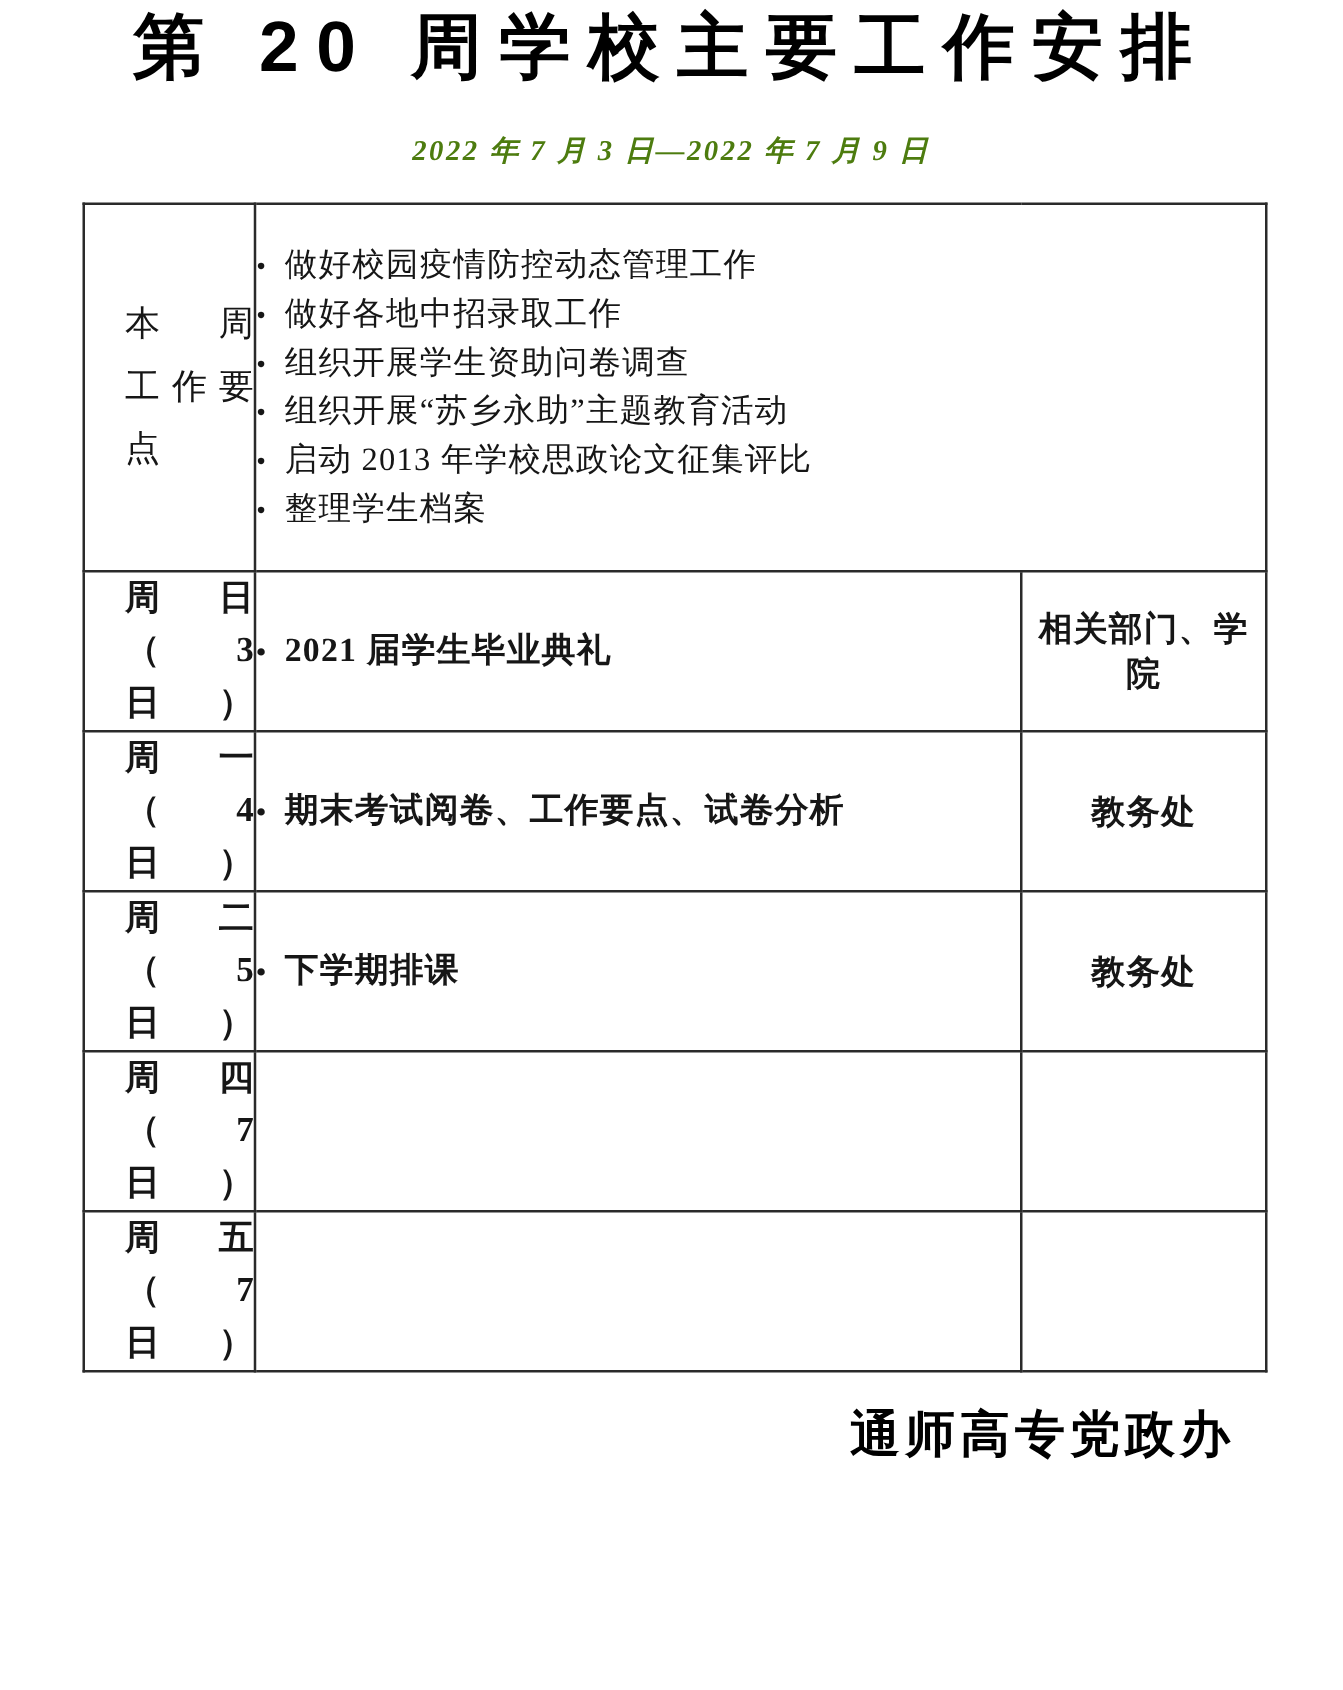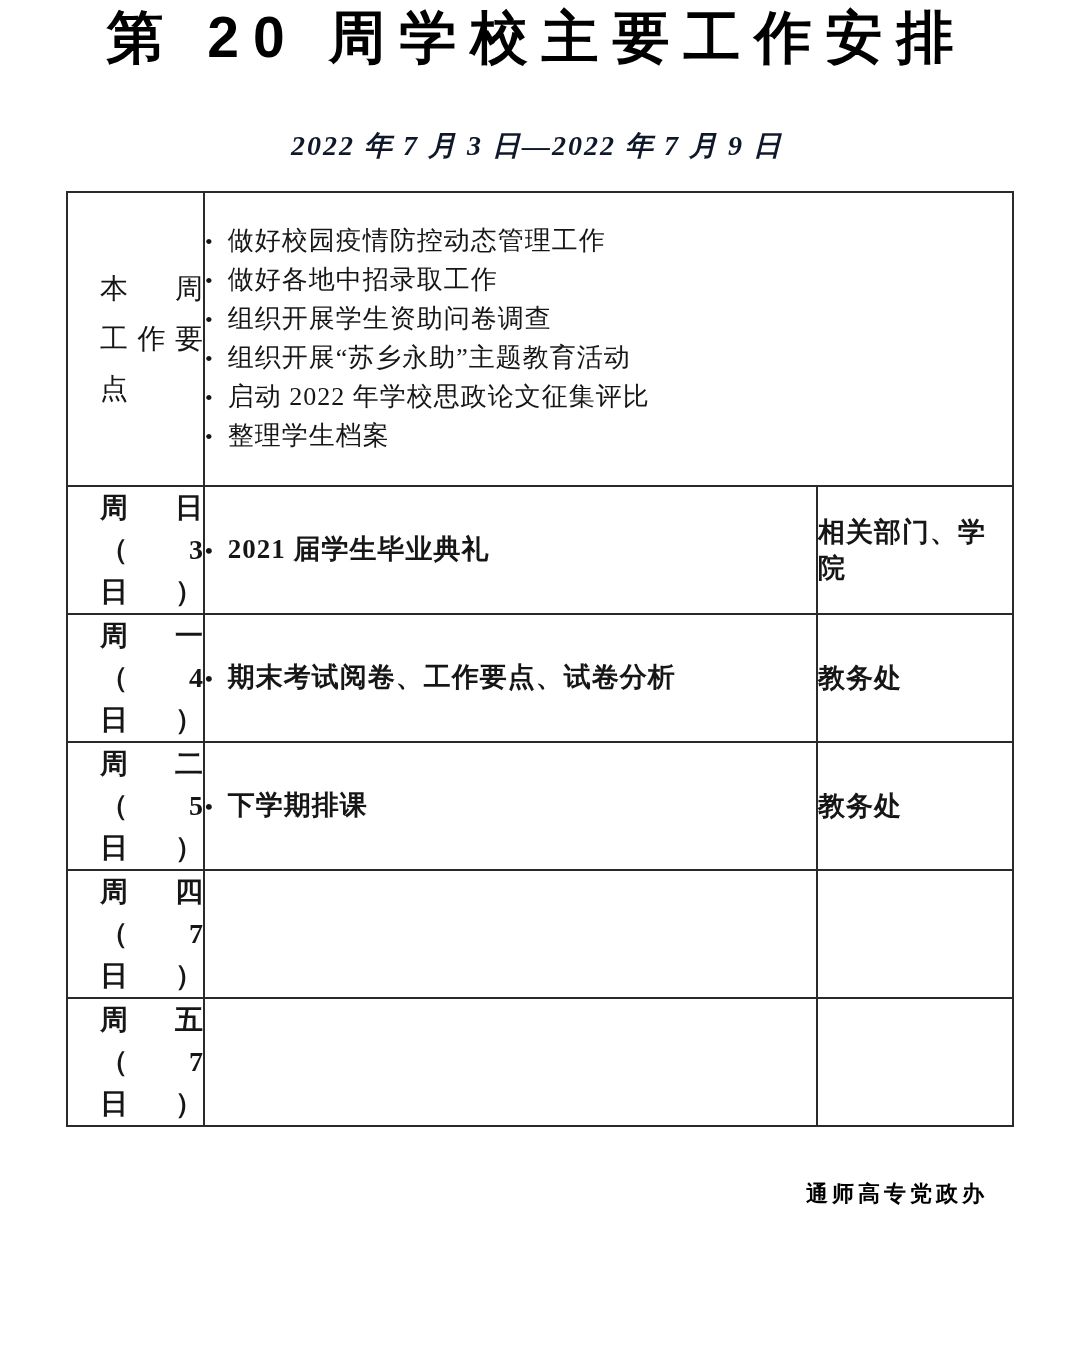--- a/index.html
+++ b/index.html
@@ -20,27 +20,27 @@
     margin: 0;
     text-align: center;
     font-family: "Liberation Sans", sans-serif;
     font-weight: 900;
     font-size: 57px;
     letter-spacing: 14px;
     color: #000000;
     white-space: nowrap;
   }
   .doc-subtitle {
-    margin-top: 50px;
+    margin-top: 28px;
     text-align: center;
     font-style: italic;
     font-weight: bold;
-    font-size: 28px;
+    font-size: 23px;
     letter-spacing: 2px;
-    color: #0f172a;
+    color: #4d7c0f;
   }
   table.schedule {
     border-collapse: collapse;
     table-layout: fixed;
     width: 946px;
     margin: 26px 0 0 66px;
   }
   table.schedule td {
     border: 2px solid #2a2a2a;
     padding: 0;
@@ -91,30 +91,30 @@
   }
   .task-line {
     display: flex;
     align-items: baseline;
     font-size: 27px;
     line-height: 36px;
     letter-spacing: 1px;
     color: #161616;
   }
   .dept-cell {
-    text-align: left;
+    text-align: center;
     font-size: 27px;
     letter-spacing: 1px;
     color: #161616;
   }
   .doc-footer {
-    margin-top: 52px;
+    margin-top: 22px;
     padding-right: 86px;
     text-align: right;
-    font-size: 22px;
+    font-size: 40px;
     letter-spacing: 4px;
     font-weight: bold;
     color: #000000;
   }
 </style>
 </head>
 <body>
 
 <div class="page">
 
@@ -146,21 +146,21 @@
         <div class="bullet-line">
           <span class="bullet-dot">•</span>
           <span>组织开展学生资助问卷调查</span>
         </div>
         <div class="bullet-line">
           <span class="bullet-dot">•</span>
           <span>组织开展“苏乡永助”主题教育活动</span>
         </div>
         <div class="bullet-line">
           <span class="bullet-dot">•</span>
-          <span>启动 2022 年学校思政论文征集评比</span>
+          <span>启动 2013 年学校思政论文征集评比</span>
         </div>
         <div class="bullet-line">
           <span class="bullet-dot">•</span>
           <span>整理学生档案</span>
         </div>
       </td>
     </tr>
 
     <tr class="day-row">
       <td class="daycell">

